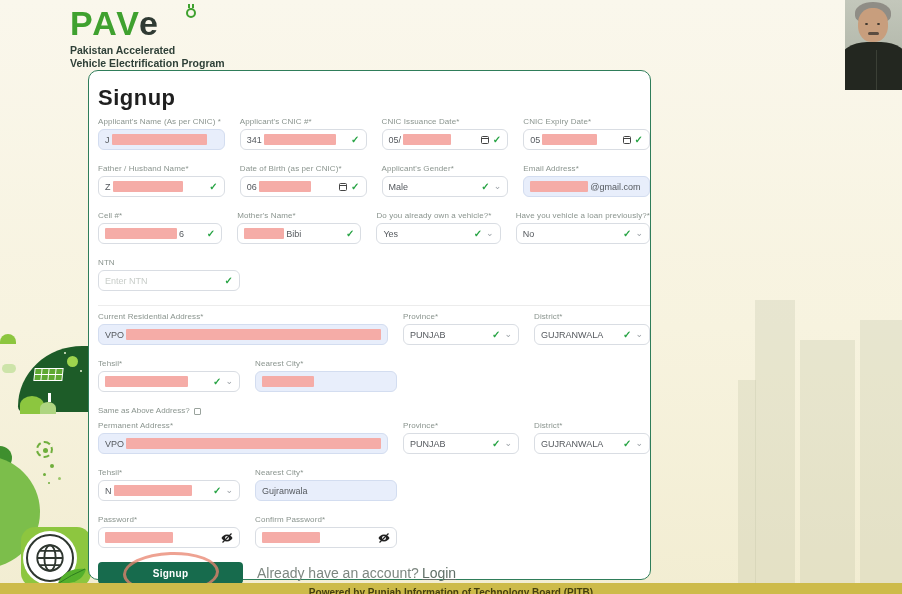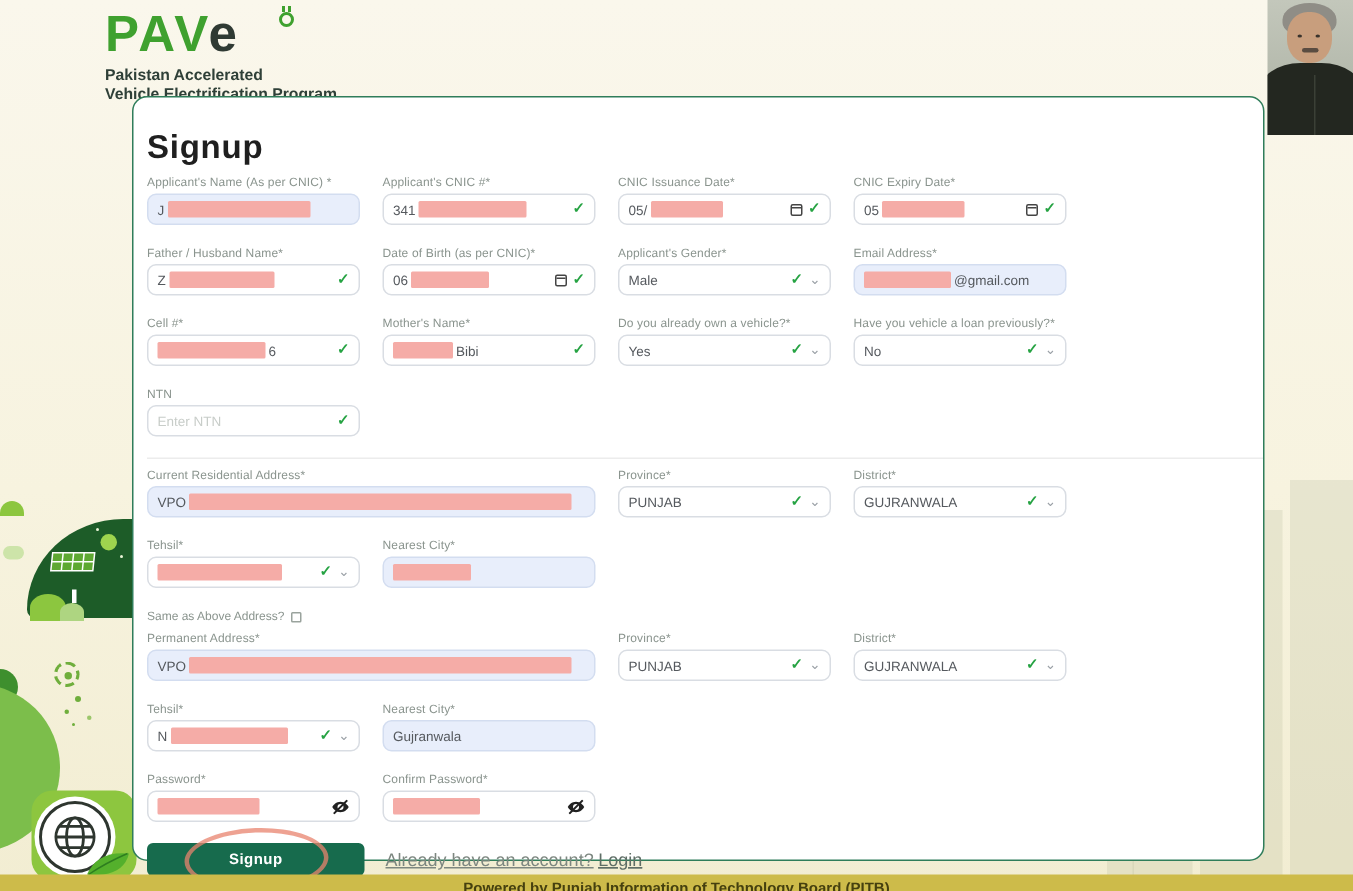--- a/index.html
+++ b/index.html
@@ -46,22 +46,22 @@
   .ring i { position:absolute; left:4.5px; top:4.5px; width:5px; height:5px; border-radius:50%; background:#6fae3c; }
   .dot { border-radius:50%; background:#6fae3c; }
   .bigcircle { left:-72px; top:456px; width:112px; height:112px; border-radius:50%; background:#7cbe4b; }
   .darkblob { left:-12px; top:446px; width:24px; height:24px; border-radius:50%; background:#3e8f2e; }
   .globe-card { left:21px; top:527px; width:70px; height:60px; border-radius:14px; background:#8dc63f; }
   .globe-wrap { position:absolute; left:26px; top:534px; width:48px; height:48px; border-radius:50%; background:#fff;
                 border:2px solid #2e362f; box-shadow:0 0 0 3px #fff; display:flex; align-items:center; justify-content:center; }
   .leaf { left:56px; top:564px; }
 
   
-  .card { position:absolute; left:88px; top:64px; width:755px; height:510px; background:#fff;
-          border:1px solid #2f7d5a; border-radius:10px; z-index:2; padding:20px 0 0 9px; }
+  .card { position:absolute; left:88px; top:70px; width:563px; height:510px; background:#fff;
+          border:1px solid #2f7d5a; border-radius:10px; z-index:2; padding:14px 0 0 9px; }
   .title { font-size:22px; font-weight:800; color:#1f1f1f; letter-spacing:.5px; margin-bottom:6px; }
 
   .row { display:flex; gap:15px; margin-bottom:14px; }
   .fld { width:142px; }
   .fld.w2 { width:299px; }
   .lbl { font-size:8px; color:#8a948e; margin-bottom:3px; white-space:nowrap; letter-spacing:.1px; }
   .inp { height:21px; border:1px solid #d9dde3; border-radius:6px; background:#fff; display:flex; align-items:center;
          padding:0 6px; font-size:9px; color:#55595e; gap:2px; }
   .inp.lav { background:#e8eefb; border-color:#d3ddf0; }
   .redact { display:inline-block; height:11px; background:#f5aca7; border-radius:1px; flex:none; }
@@ -78,21 +78,21 @@
   .sameas { display:flex; align-items:flex-end; gap:4px; font-size:8px; color:#8a948e; margin:6px 0 6px 0; }
   .cbx { width:7px; height:7px; border:1px solid #9aa39d; border-radius:1px; background:#fff; }
 
   .pwrow { margin-top:12px; }
   .actions { display:flex; align-items:center; gap:14px; margin-top:13px; }
   .btn-wrap { position:relative; }
   .signup-btn { width:145px; height:22px; background:#176b4d; color:#fff; font-size:10px; font-weight:700;
                 border:none; border-radius:4px; letter-spacing:.3px; font-family:"Liberation Sans",sans-serif; }
   .ellipse { position:absolute; left:calc(50% - 48px); top:-10px; width:96px; height:42px; border:3px solid rgba(232,131,110,.75);
              border-radius:50%; transform:rotate(-2deg); pointer-events:none; }
-  .login-line { font-size:12px; color:#7d8780;text-decoration:underline; }
+  .login-line { font-size:14px; color:#7d8780; }
   .login-link { color:#5f6e66; text-decoration:underline; margin-left:3px; cursor:pointer; }
 
   
   .footer-bar { position:absolute; left:0; bottom:0; width:902px; height:11px; background:#cdbb4a; z-index:3; overflow:hidden; }
   .footer-bar span { display:block; text-align:center; margin-top:3.5px; font-size:10px; font-weight:700; color:#45400f; }
 </style>
 </head>
 <body>
 
 <div class="stage">

